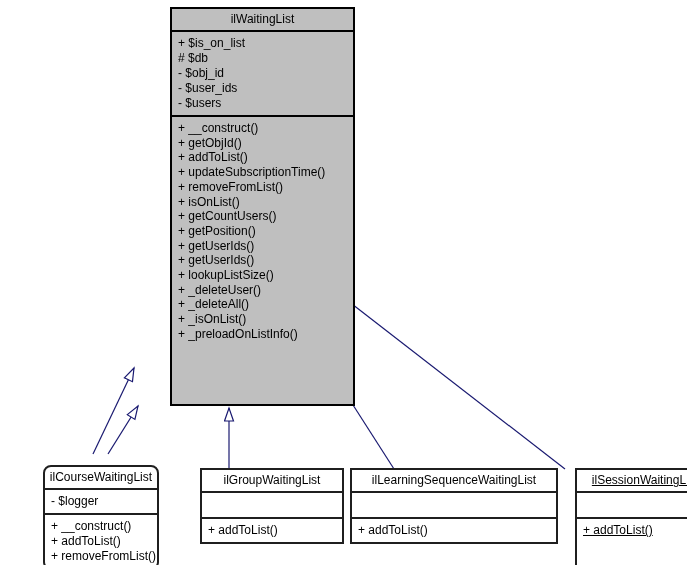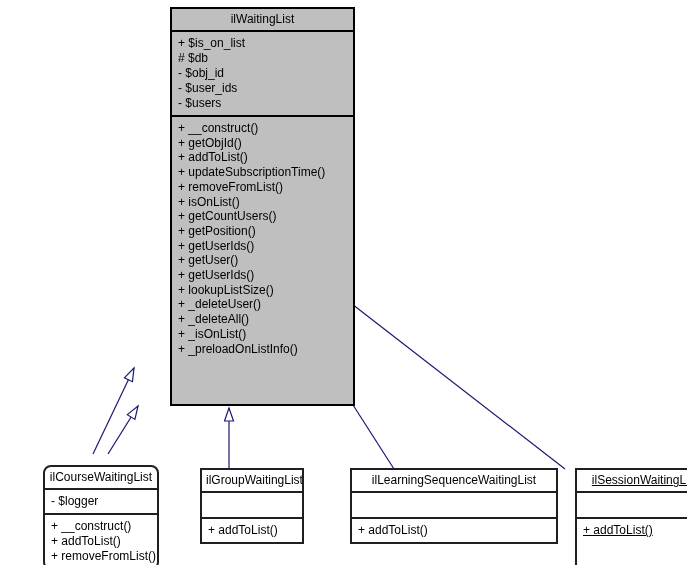--- a/index.html
+++ b/index.html
@@ -72,21 +72,20 @@
     <div class="uml-section methods">
         <div class="uml-row">+ __construct()</div>
         <div class="uml-row">+ getObjId()</div>
         <div class="uml-row">+ addToList()</div>
         <div class="uml-row">+ updateSubscriptionTime()</div>
         <div class="uml-row">+ removeFromList()</div>
         <div class="uml-row">+ isOnList()</div>
         <div class="uml-row">+ getCountUsers()</div>
         <div class="uml-row">+ getPosition()</div>
         <div class="uml-row">+ getUserIds()</div>
-        <div class="uml-row">+ getUser()</div>
         <div class="uml-row">+ getUserIds()</div>
         <div class="uml-row">+ lookupListSize()</div>
         <div class="uml-row">+ _deleteUser()</div>
         <div class="uml-row">+ _deleteAll()</div>
         <div class="uml-row">+ _isOnList()</div>
         <div class="uml-row">+ _preloadOnListInfo()</div>
       </div>
   </div>
 
   <div class="uml-box" style="left:8px; top:465px; width:116px; height:105px;border-radius:8px;">
@@ -94,21 +93,21 @@
     <div class="uml-section attrs">
         <div class="uml-row">- $logger</div>
       </div>
     <div class="uml-section methods">
         <div class="uml-row">+ __construct()</div>
         <div class="uml-row">+ addToList()</div>
         <div class="uml-row">+ removeFromList()</div>
       </div>
   </div>
 
-  <div class="uml-box" style="left:165px; top:468px; width:104px; height:76px;">
+  <div class="uml-box" style="left:165px; top:468px; width:144px; height:76px;">
     <div class="uml-title">ilGroupWaitingList</div>
     <div class="uml-section attrs"></div>
     <div class="uml-section methods">
         <div class="uml-row">+ addToList()</div>
       </div>
   </div>
 
   <div class="uml-box" style="left:315px; top:468px; width:208px; height:76px;">
     <div class="uml-title">ilLearningSequenceWaitingList</div>
     <div class="uml-section attrs"></div>

